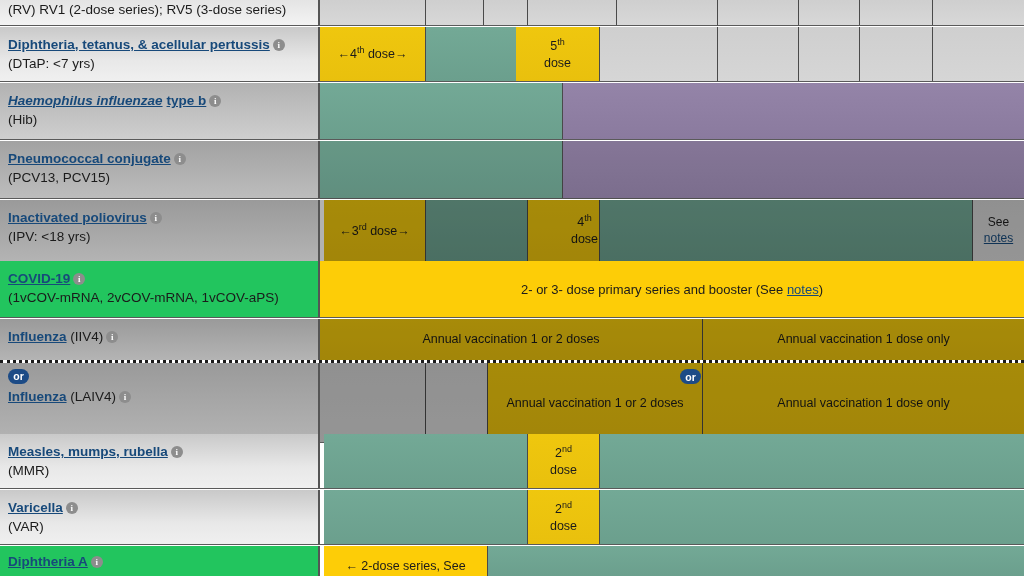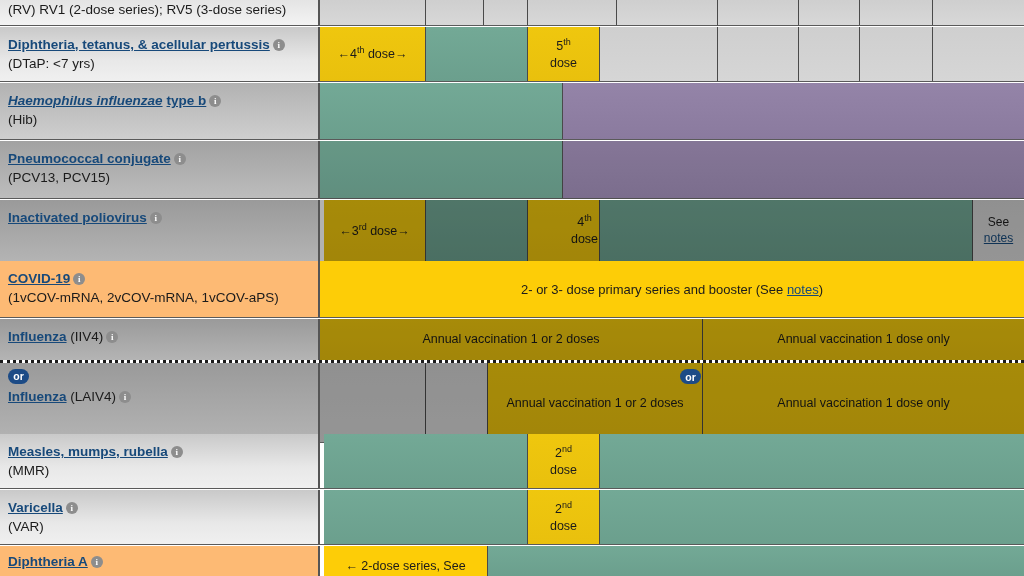--- a/index.html
+++ b/index.html
@@ -15,21 +15,21 @@
   
   .row{position:absolute;left:0;width:1024px;box-sizing:border-box;}
   .label{
     position:absolute;left:0;top:0;width:320px;height:100%;
     box-sizing:border-box;
     padding:8px 10px 0 8px;
     border-right:2px solid #555;
     background:linear-gradient(180deg,#c9c9c9 0%,#e8e8e8 60%,#f0f0f0 100%);
     line-height:1.42;
   }
-  .label.white{background:#fdba74;}
+  .label.white{background:#22c55e;}
   .label.flat{background:linear-gradient(180deg,#9a9a9a 0%,#b4b4b4 100%);}
   .label.dim{background:linear-gradient(180deg,#a2a2a2 0%,#bdbdbd 100%);}
   .label.dim2{background:linear-gradient(180deg,#b2b2b2 0%,#cfcfcf 100%);}
   .vx{color:#17497a;text-decoration:underline;font-weight:600;font-size:13.5px;}
   .vx.ital{font-style:italic;}
   .sub{color:#1b1b1b;font-weight:400;font-size:13.5px;}
   .paren{display:block;color:#1b1b1b;font-size:13.5px;font-weight:400;}
   .info{
     display:inline-block;vertical-align:1px;margin-left:3px;
     width:12px;height:12px;border-radius:50%;
@@ -95,21 +95,21 @@
   <div class="row" style="top:27px;height:55px;">
     <div class="label">
       <a class="vx" href="#">Diphtheria, tetanus, &amp; acellular pertussis</a><span class="info">i</span>
       <span class="paren">(DTaP: &lt;7 yrs)</span>
     </div>
     <div class="grid">
       <div class="cell yellow" style="left:0;width:106px;">
         <span><span>←4</span><sup>th</sup><span> dose→</span></span>
       </div>
       <div class="cell green" style="left:106px;width:102px;"></div>
-      <div class="cell yellow" style="left:208px;width:72px;">
+      <div class="cell yellow" style="left:196px;width:84px;">
         <span><span>5</span><sup>th</sup><br><span>dose</span></span>
       </div>
       <div class="cell grey" style="left:280px;width:118px;"></div>
       <div class="cell grey" style="left:398px;width:81px;"></div>
       <div class="cell grey" style="left:479px;width:61px;"></div>
       <div class="cell grey" style="left:540px;width:73px;"></div>
       <div class="cell grey" style="left:613px;width:91px;border-right:none;"></div>
     </div>
     <div class="rowbot"></div>
   </div>
@@ -135,20 +135,21 @@
       <div class="cell green" style="left:0;width:243px;"></div>
       <div class="cell purple" style="left:243px;width:461px;border-right:none;"></div>
     </div>
     <div class="darkrow" style="background:rgba(0,0,0,.10);"></div>
     <div class="rowbot"></div>
   </div>
 
   <div class="row" style="top:200px;height:62px;">
     <div class="label flat">
       <a class="vx" href="#">Inactivated poliovirus</a><span class="info">i</span>
+      <span class="paren">(IPV: &lt;18 yrs)</span>
     </div>
     <div class="grid">
       <div class="cell yellow" style="left:4px;width:102px;">
         <span><span>←3</span><sup>rd</sup><span> dose→</span></span>
       </div>
       <div class="cell green" style="left:106px;width:102px;"></div>
       <div class="cell yellow" style="left:208px;width:72px;padding-left:44px;">
         <span><span>4</span><sup>th</sup><br><span>dose</span></span>
       </div>
       <div class="cell green" style="left:280px;width:373px;"></div>

